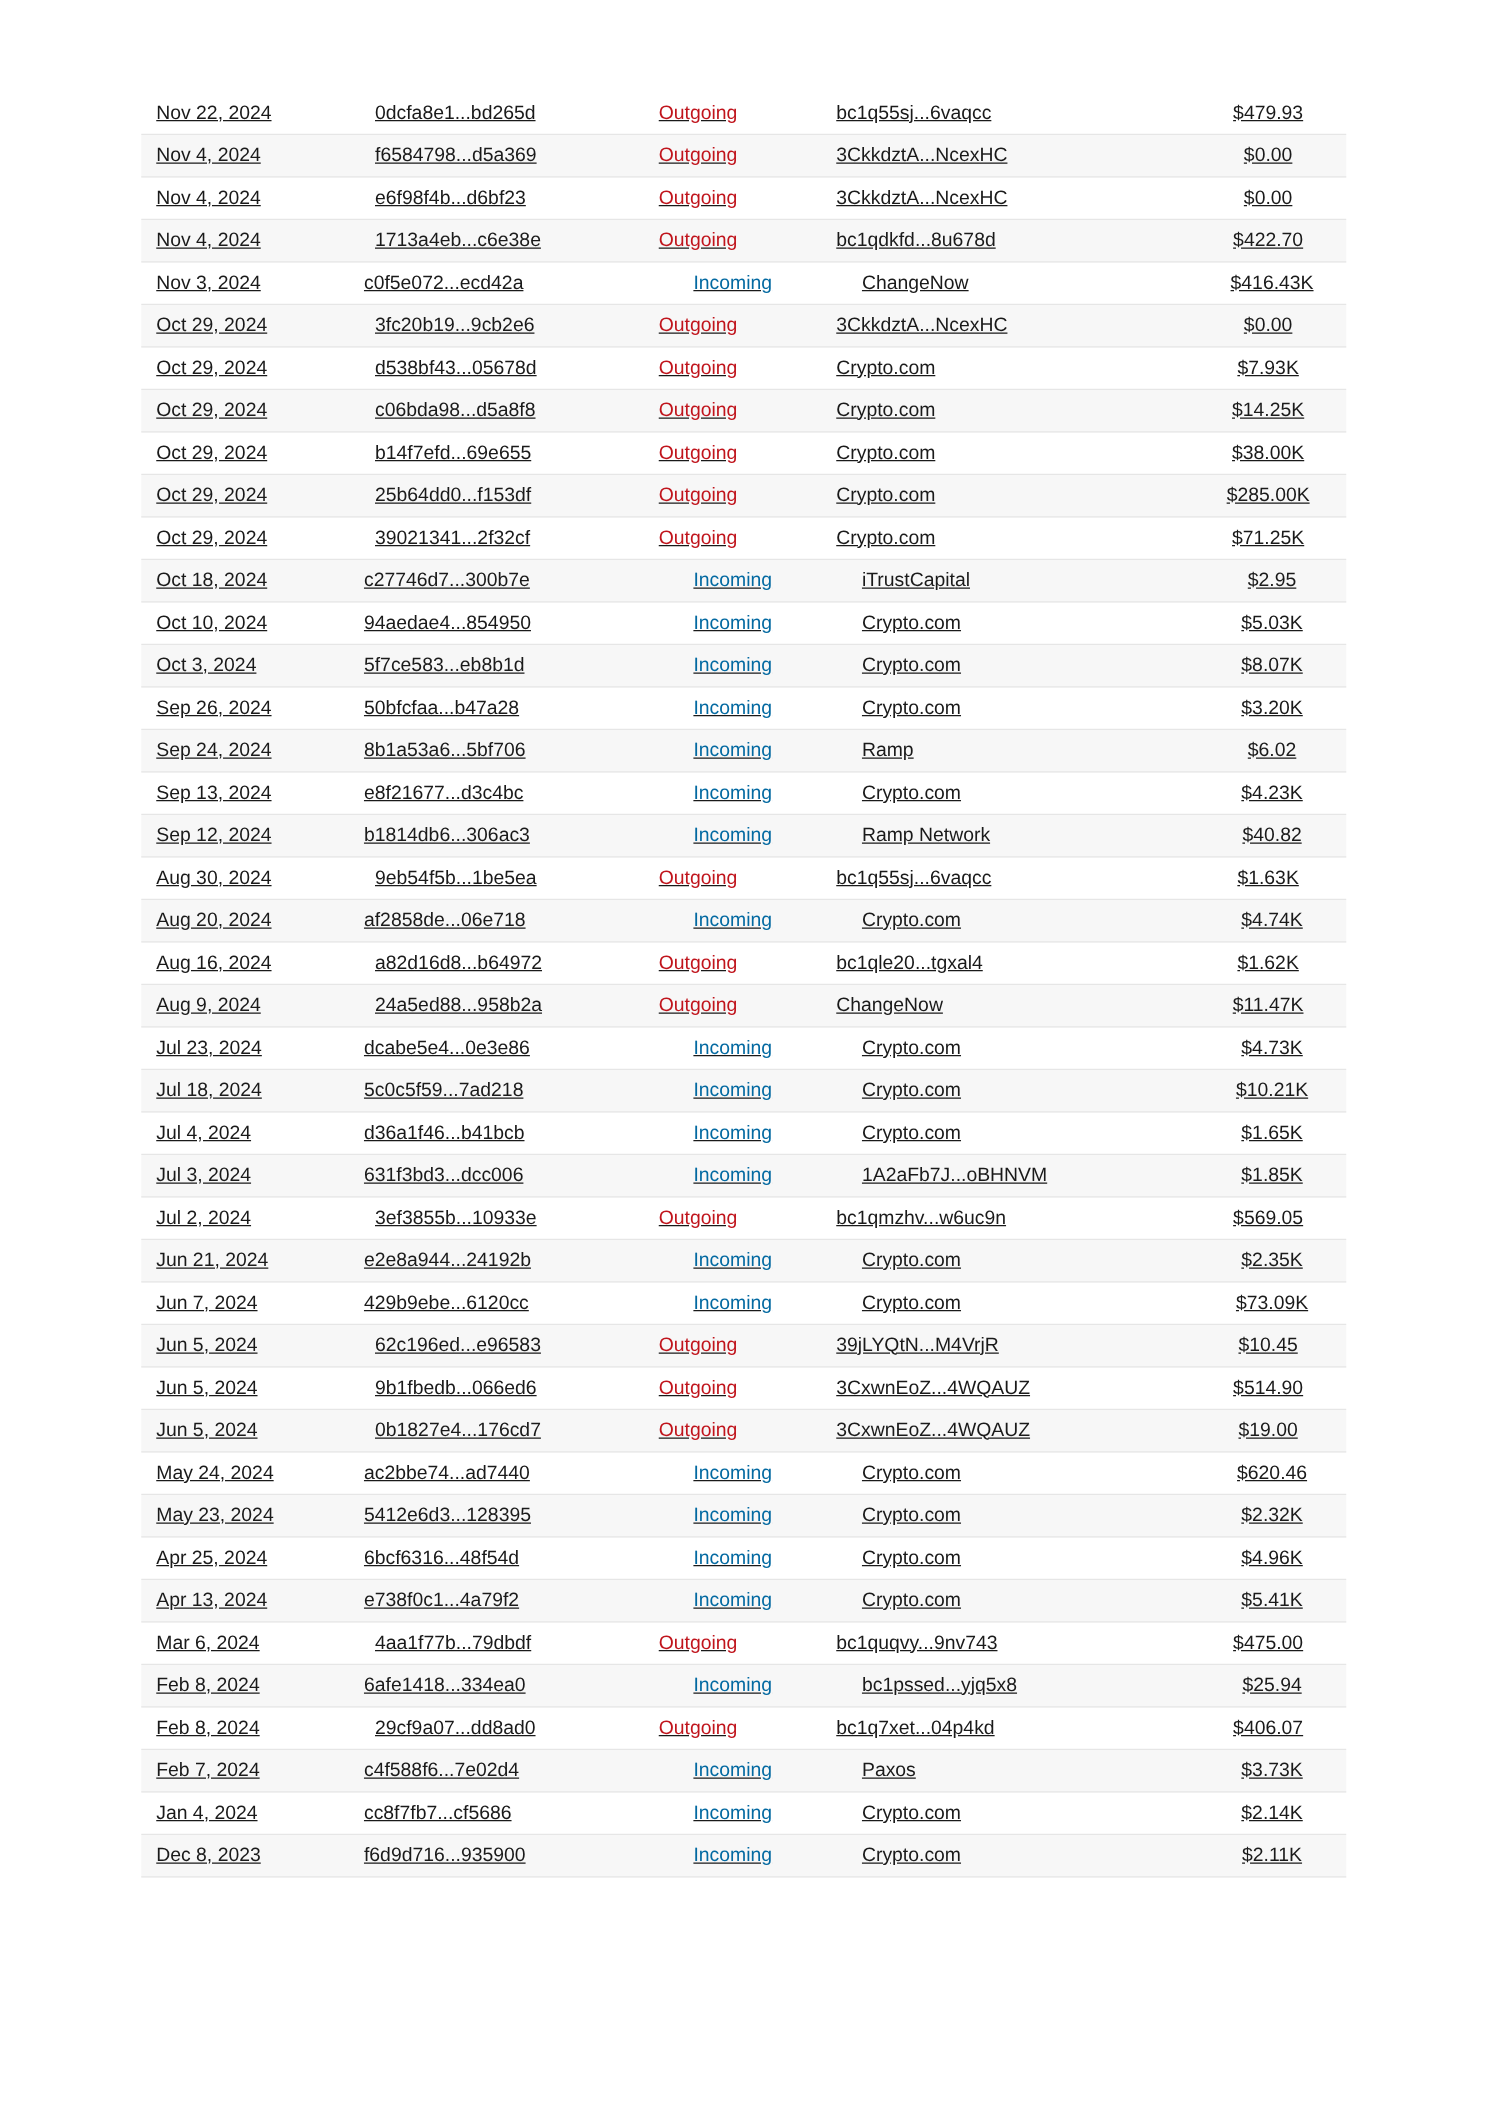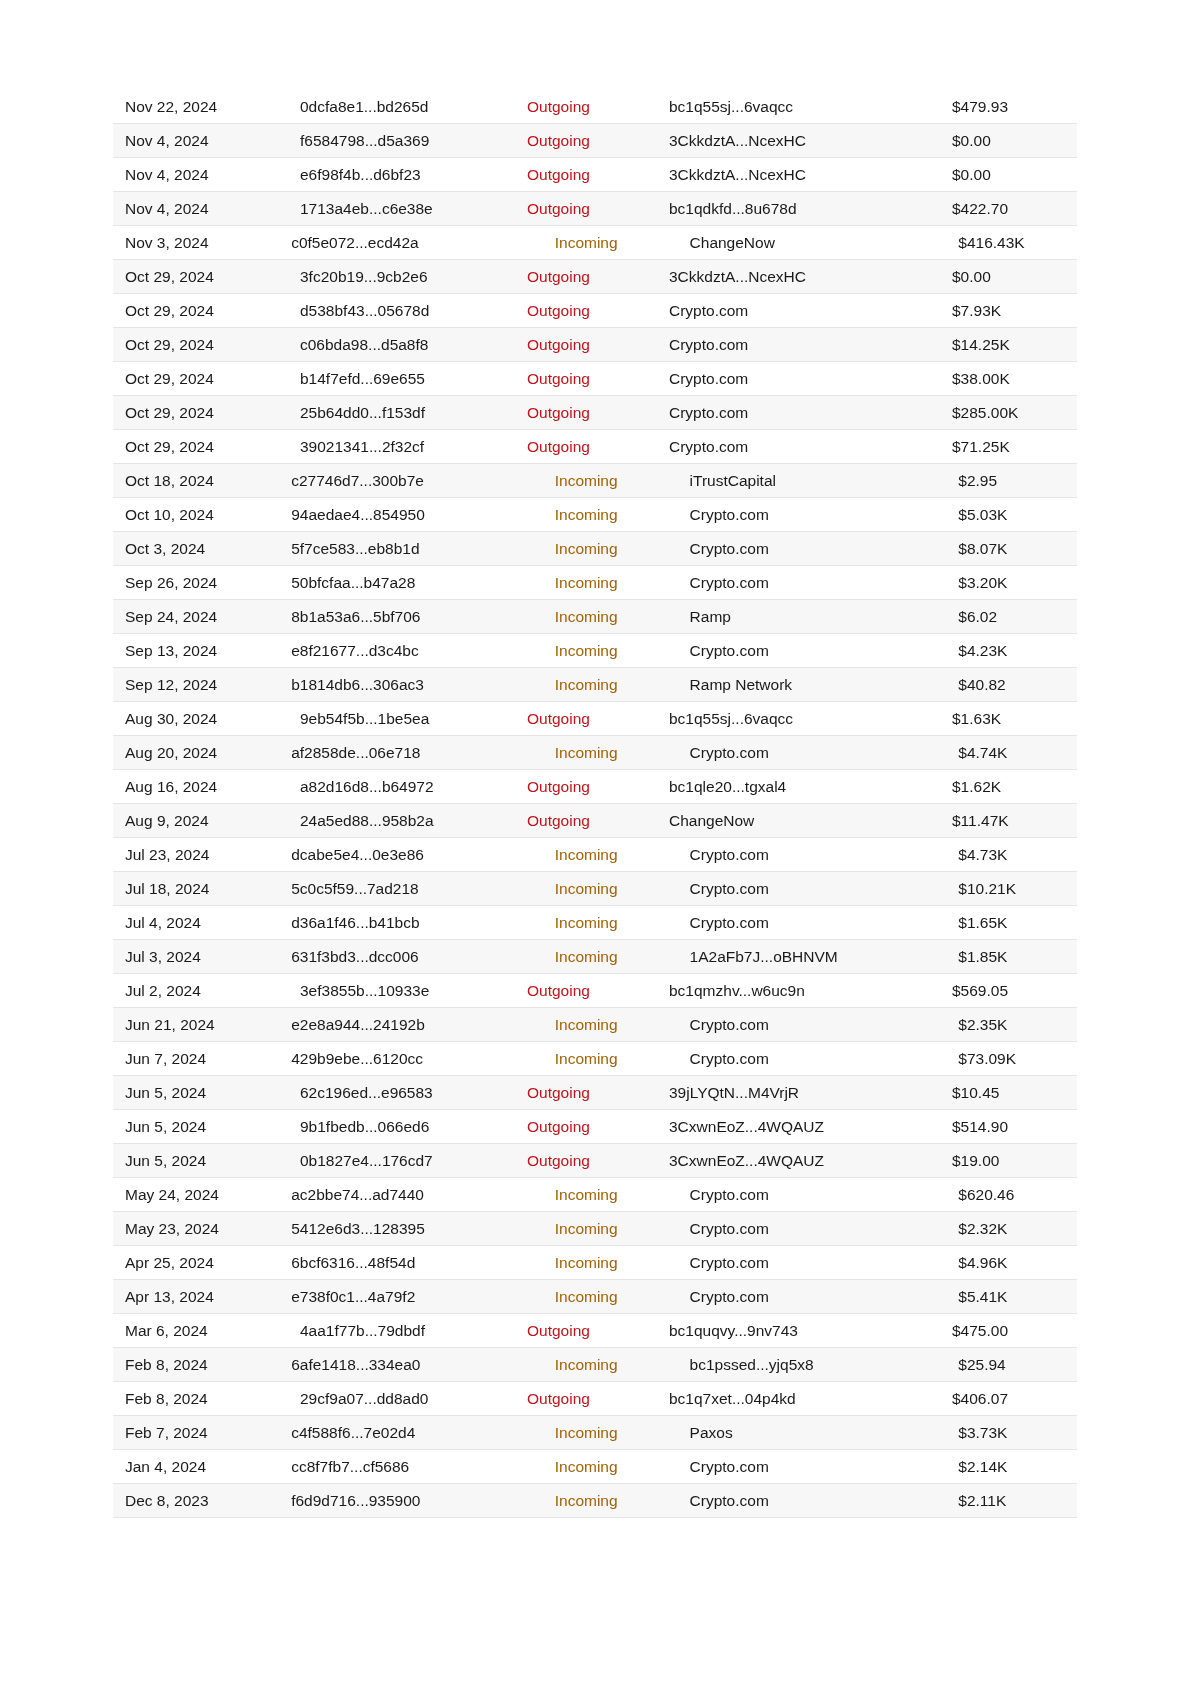--- a/index.html
+++ b/index.html
@@ -1,29 +1,29 @@
 <!DOCTYPE html>
 <html><head>
 <meta charset="utf-8">
 <style>
   html, body { margin: 0; padding: 0; background: #ffffff; }
   body { width: 1191px; height: 1684px; position: relative; overflow: hidden;
          font-family: "Liberation Sans", "DejaVu Sans", sans-serif; color: #1a1a1a; }
-  .table { position: absolute; left: 113px; top: 90px; width: 964px; }
+  .table { position: absolute; left: 113px; top: 74px; width: 964px; text-decoration: underline; }
   .row { display: flex; align-items: center; height: 33px; border-bottom: 1px solid #e6e6e6;
          font-size: 15.5px; }
   .row:nth-child(even) { background: #f7f7f7; }
   .cell { white-space: nowrap; }
   .c-date { width: 187px; padding-left: 12px; box-sizing: border-box; }
   .c-hash { width: 227px; }
   .c-dir  { width: 142px; }
   .c-cp   { width: 283px; }
-  .c-amt  { width: 125px; }
+  .c-amt  { width: 125px; text-align: center; }
   .dir-outgoing { color: #c0141c; }
-  .dir-incoming { color: #a16207; margin-left: 48px; }
+  .dir-incoming { color: #0369a1; margin-left: 48px; }
 </style>
 </head>
 <body>
 
 <div class="table" id="tx-table">
   <div class="row">
     <span class="cell c-date">Nov 22, 2024</span>
     <span class="cell c-hash">0dcfa8e1...bd265d</span>
     <span class="cell c-dir dir-outgoing">Outgoing</span>
     <span class="cell c-cp">bc1q55sj...6vaqcc</span>

